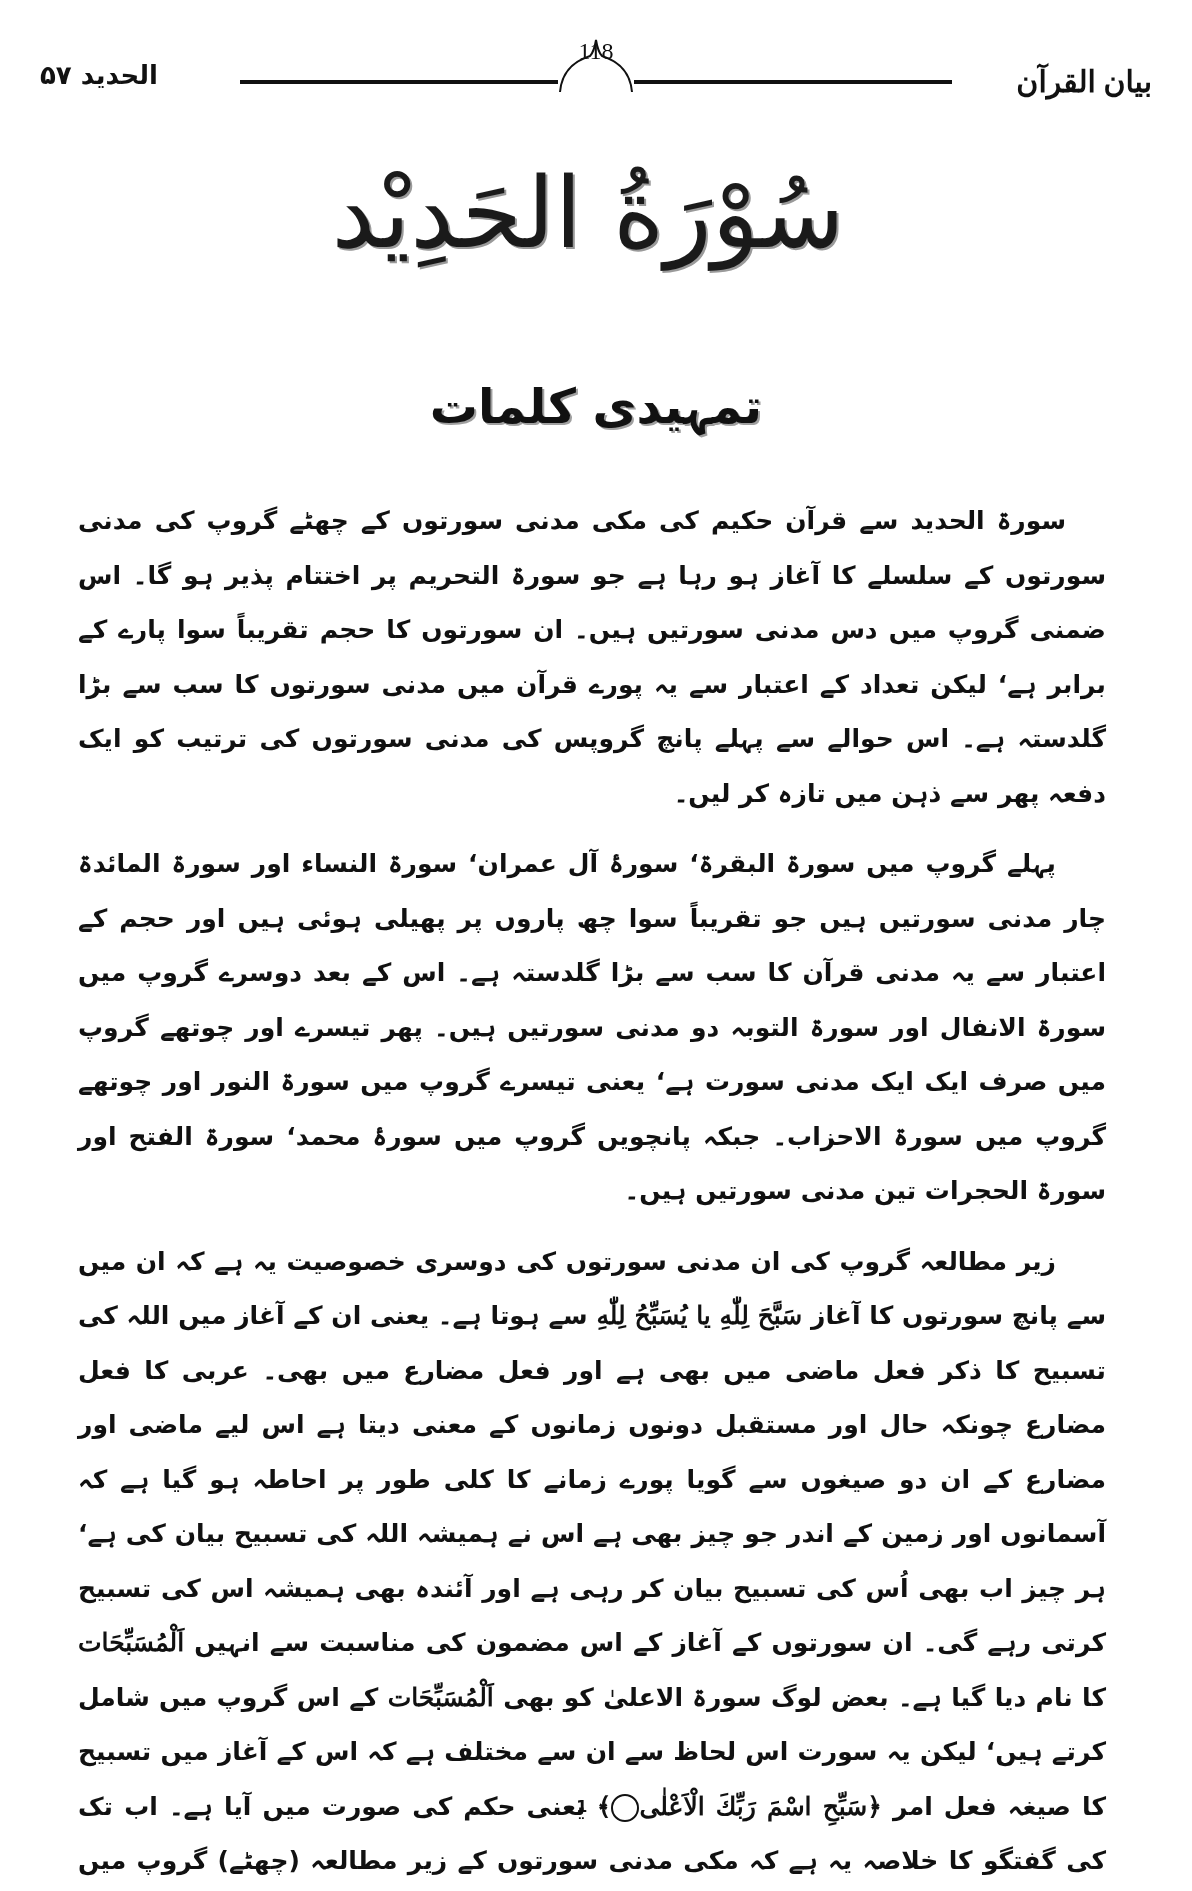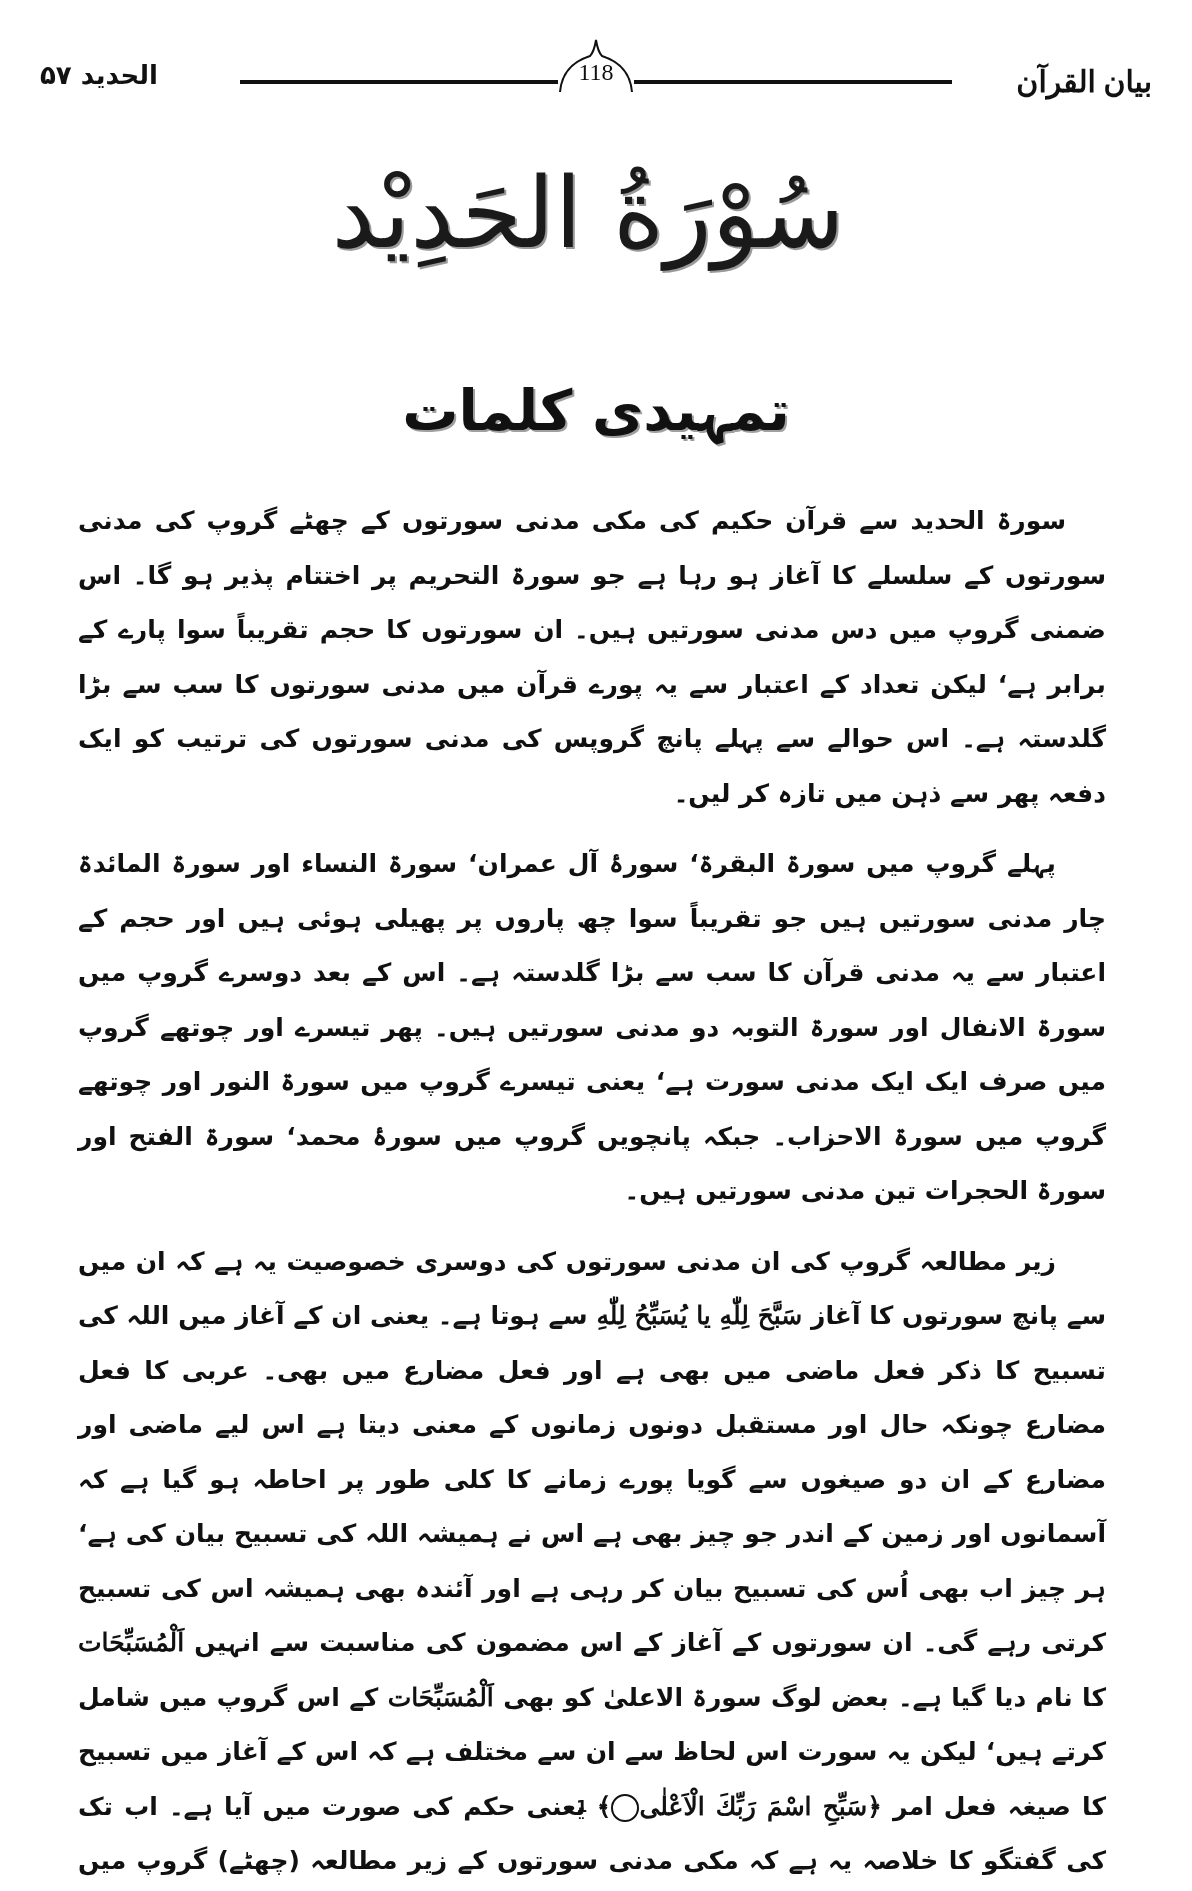--- a/index.html
+++ b/index.html
@@ -58,21 +58,21 @@
   }
   .rh-pagebadge {
     position: absolute;
     left: 50%;
     transform: translateX(-50%);
     top: -14px;
     width: 76px;
     height: 56px;
     background: #fff;
     display: flex;
-    align-items: flex-end;
+    align-items: flex-start;
     justify-content: center;
   }
   .rh-pagebadge svg {
     position: absolute;
     left: 0; top: 0;
   }
   .rh-pagenum {
     position: relative;
     font-family: "Liberation Serif", serif;
     font-size: 24px;
@@ -89,21 +89,21 @@
     direction: rtl;
     font-family: "DejaVu Serif", serif;
     color: #1a1a1a;
     text-shadow: 2px 2px 0 #9a9a9a;
   }
   .section-heading {
     position: absolute;
     left: 0; right: 0;
     top: 378px;
     text-align: center;
-    font-size: 56px;
+    font-size: 48px;
     font-weight: bold;
     direction: rtl;
     font-family: "DejaVu Sans", sans-serif;
     text-shadow: 2px 2px 0 #a0a0a0;
   }
   
   .body-text {
     position: absolute;
     left: 62px;
     right: 70px;

